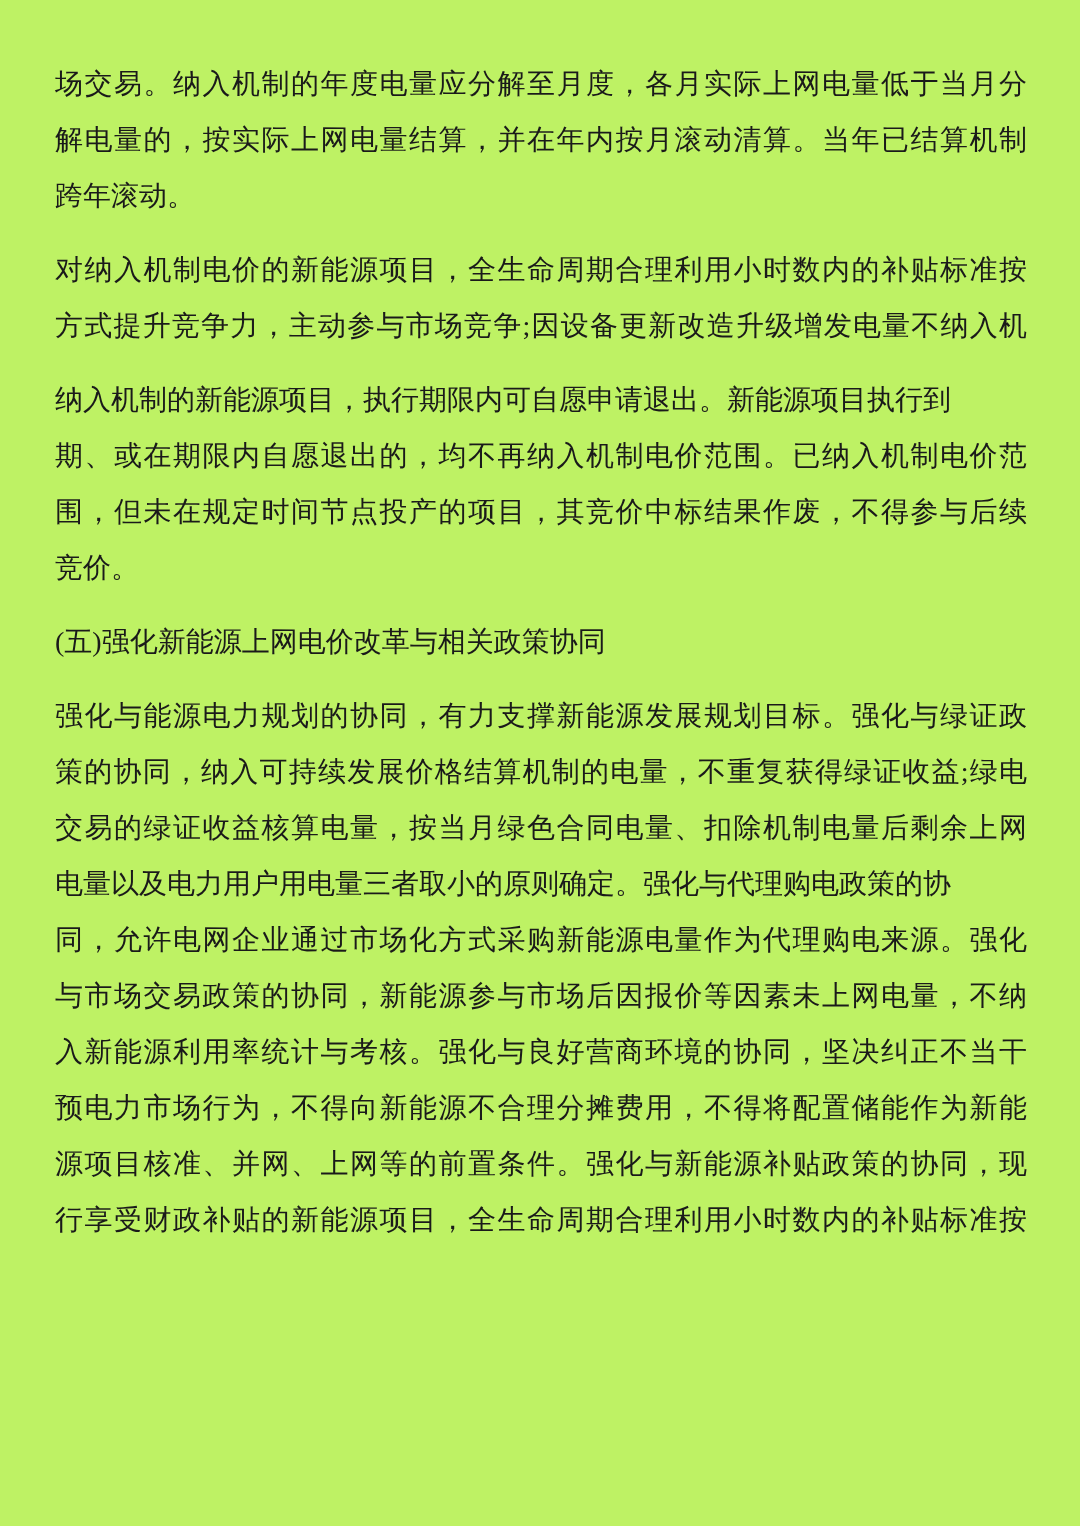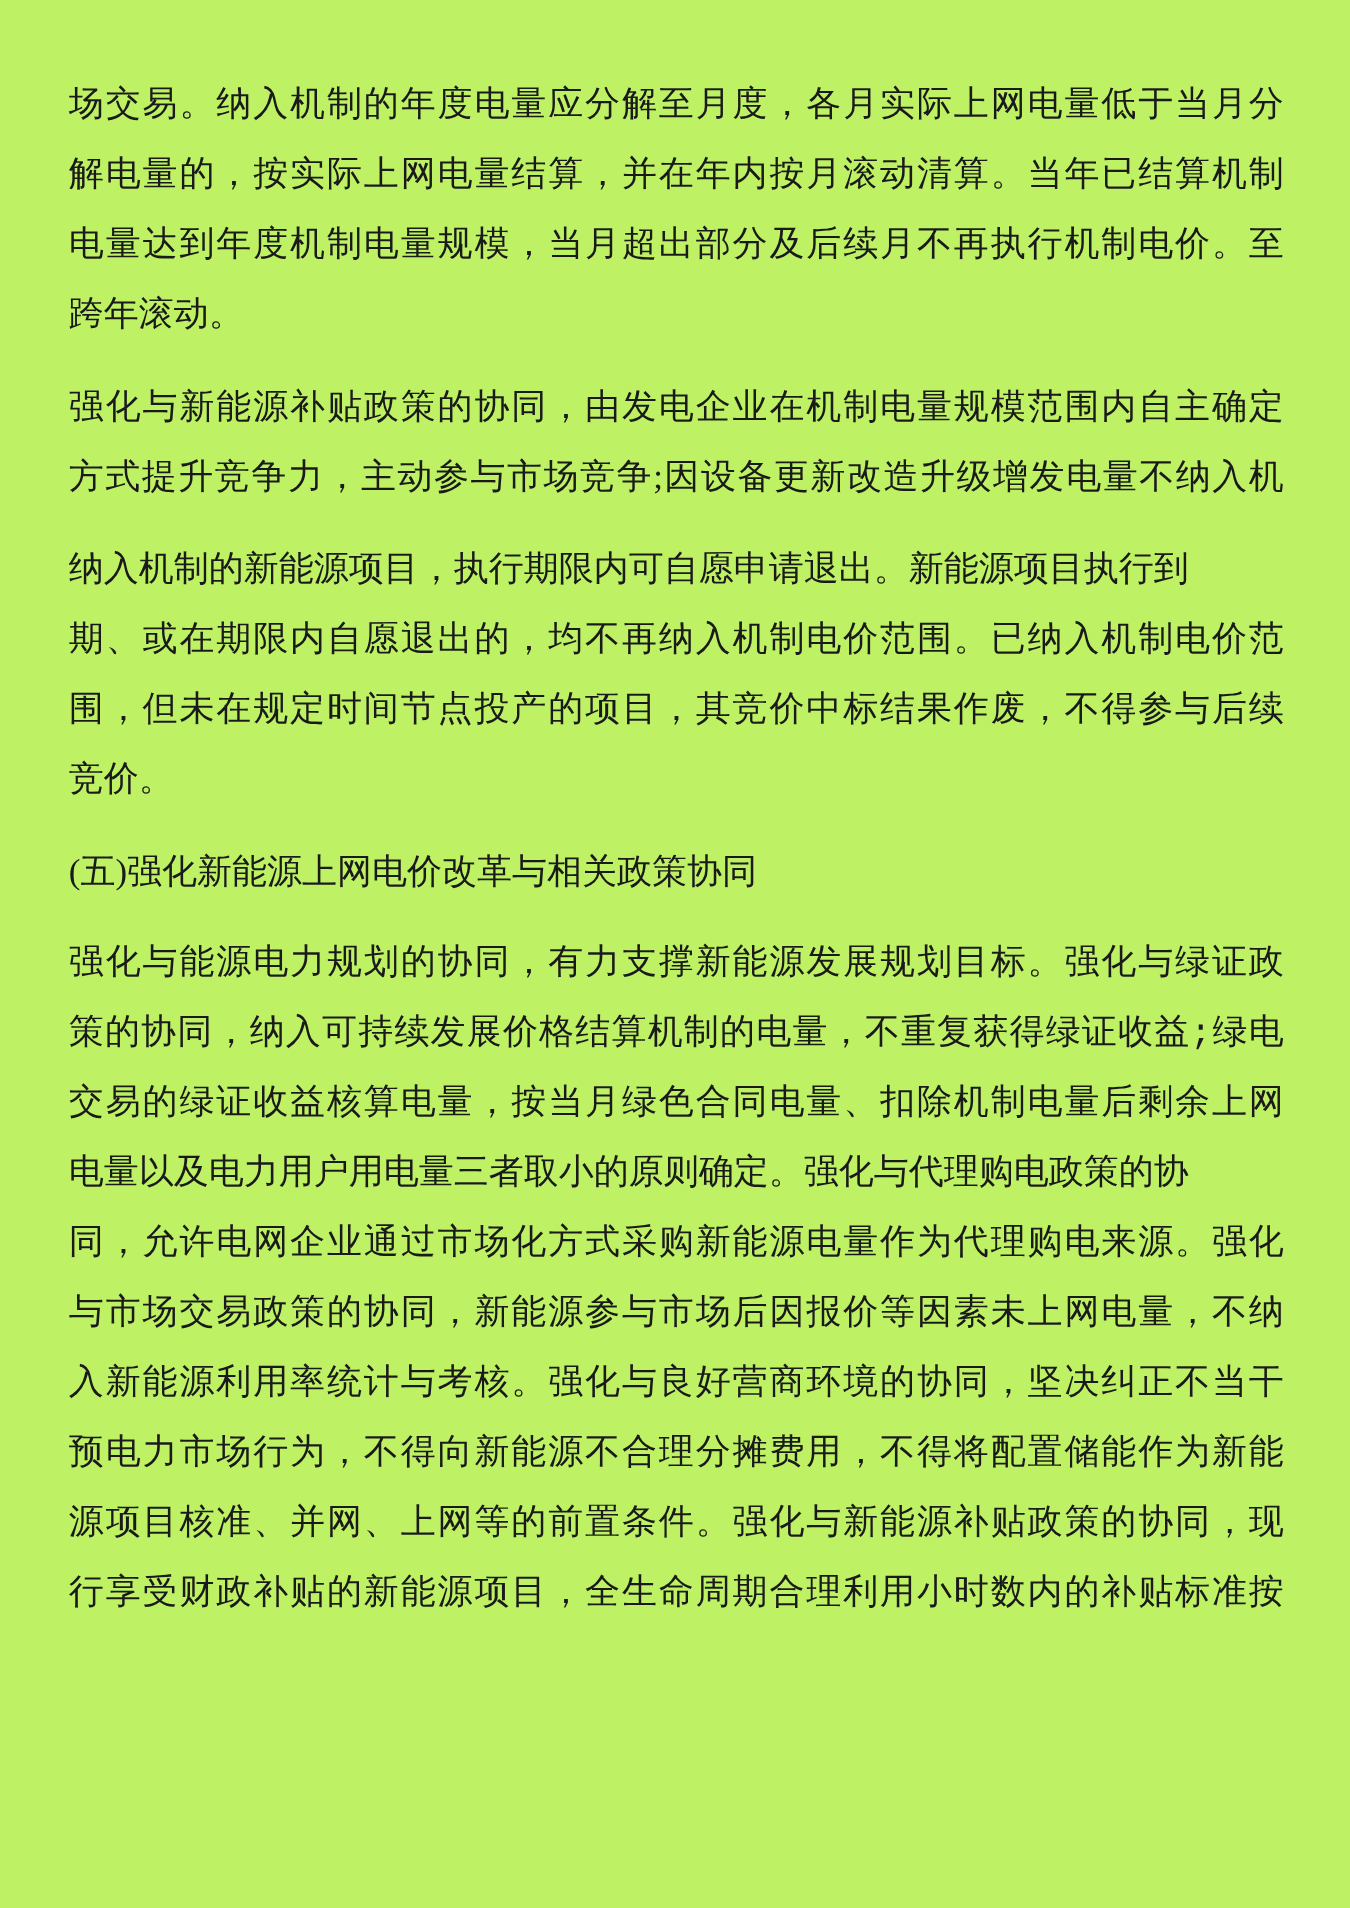--- a/index.html
+++ b/index.html
@@ -22,21 +22,21 @@
   .content {
     position: absolute;
     left: 55px;
     top: 56px;
     width: 972px;
   }
   .para {
     margin: 0 0 18px 0;
     padding: 0;
   }
-  .para:last-child { margin-bottom: 0; font-family: Liberation Mono, monospace; }
+  .para:last-child { margin-bottom: 0; }
   .line {
     display: block;
     height: 56px;
     line-height: 56px;
     font-size: 28px;
     color: #1a1a1a;
     text-align: justify;
     text-align-last: justify;
     letter-spacing: 0;
   }
@@ -56,25 +56,24 @@
   }
 </style>
 </head>
 <body>
 
 <div class="page">
   <div class="content">
       <p class="para" data-pi="0">
         <span class="line" data-li="0">场交易。纳入机制的年度电量应分解至月度，各月实际上网电量低于当月分</span>
         <span class="line" data-li="1">解电量的，按实际上网电量结算，并在年内按月滚动清算。当年已结算机制</span>
-        <span class="line" data-li="2">电量达到年度机制电量规模，当月超出部分及后续月不再执行机制电价。至</span>
         <span class="line" data-li="4">跨年滚动。</span>
       </p>
       <p class="para" data-pi="1">
-        <span class="line" data-li="0">强化与新能源补贴政策的协同，由发电企业在机制电量规模范围内自主确定</span>
+        <span class="line" data-li="0">对纳入机制电价的新能源项目，全生命周期合理利用小时数内的补贴标准按</span>
         <span class="line" data-li="2">方式提升竞争力，主动参与市场竞争;因设备更新改造升级增发电量不纳入机</span>
       </p>
       <p class="para" data-pi="2">
         <span class="line" data-li="0">纳入机制的新能源项目，执行期限内可自愿申请退出。新能源项目执行到</span>
         <span class="line" data-li="1">期、或在期限内自愿退出的，均不再纳入机制电价范围。已纳入机制电价范</span>
         <span class="line" data-li="2">围，但未在规定时间节点投产的项目，其竞价中标结果作废，不得参与后续</span>
         <span class="line" data-li="3">竞价。</span>
       </p>
       <p class="para heading" data-pi="3">
         <span class="line" data-li="0">(五)强化新能源上网电价改革与相关政策协同</span>

